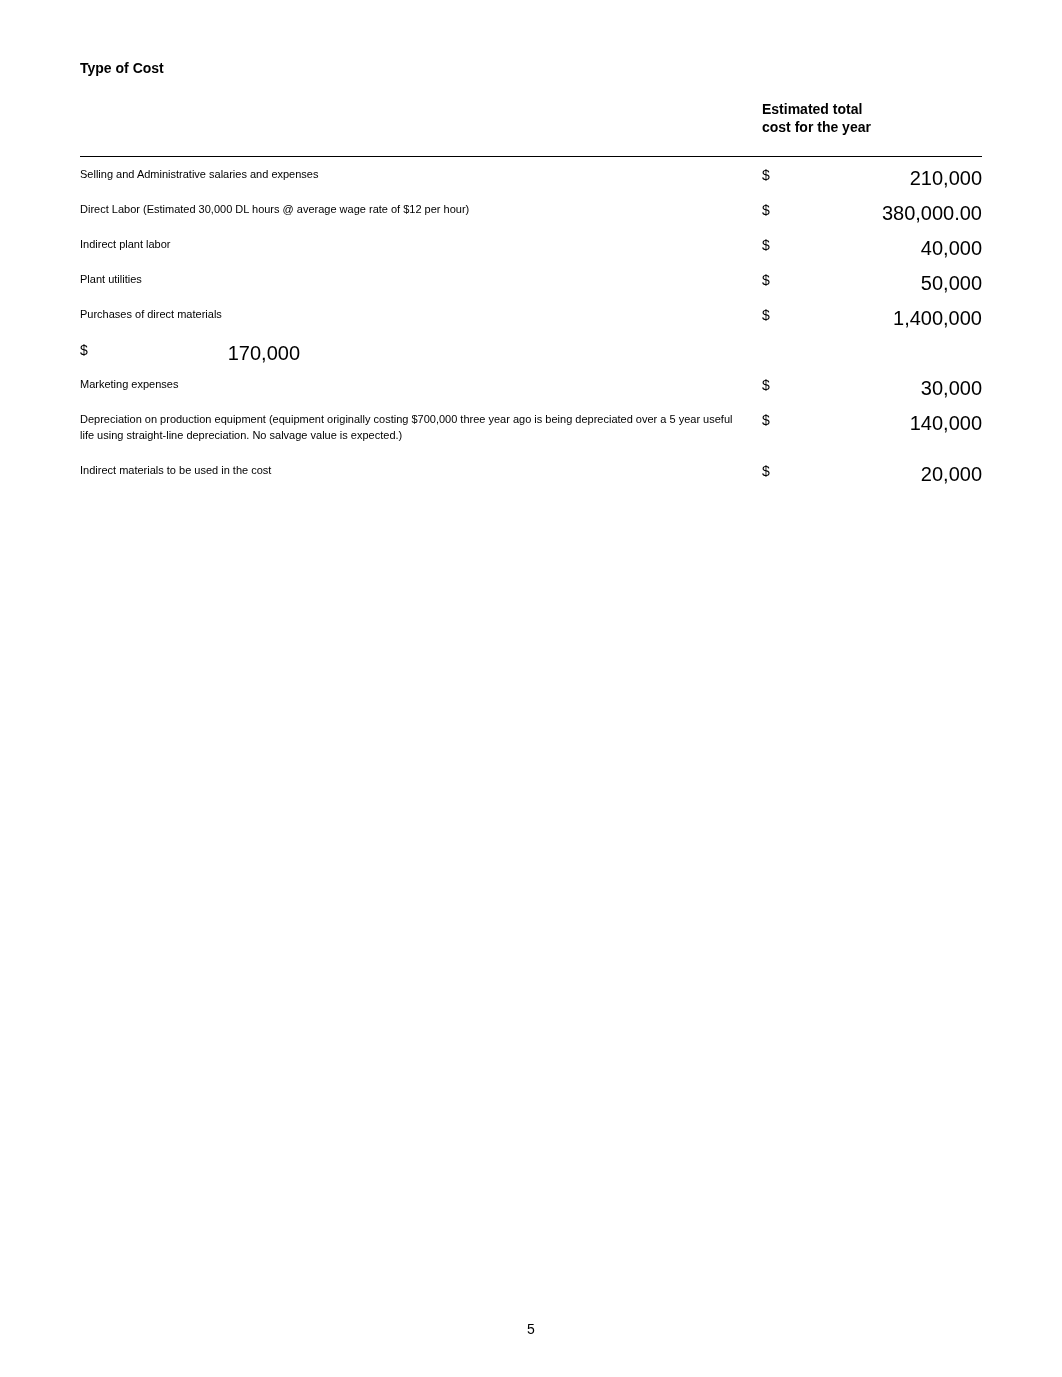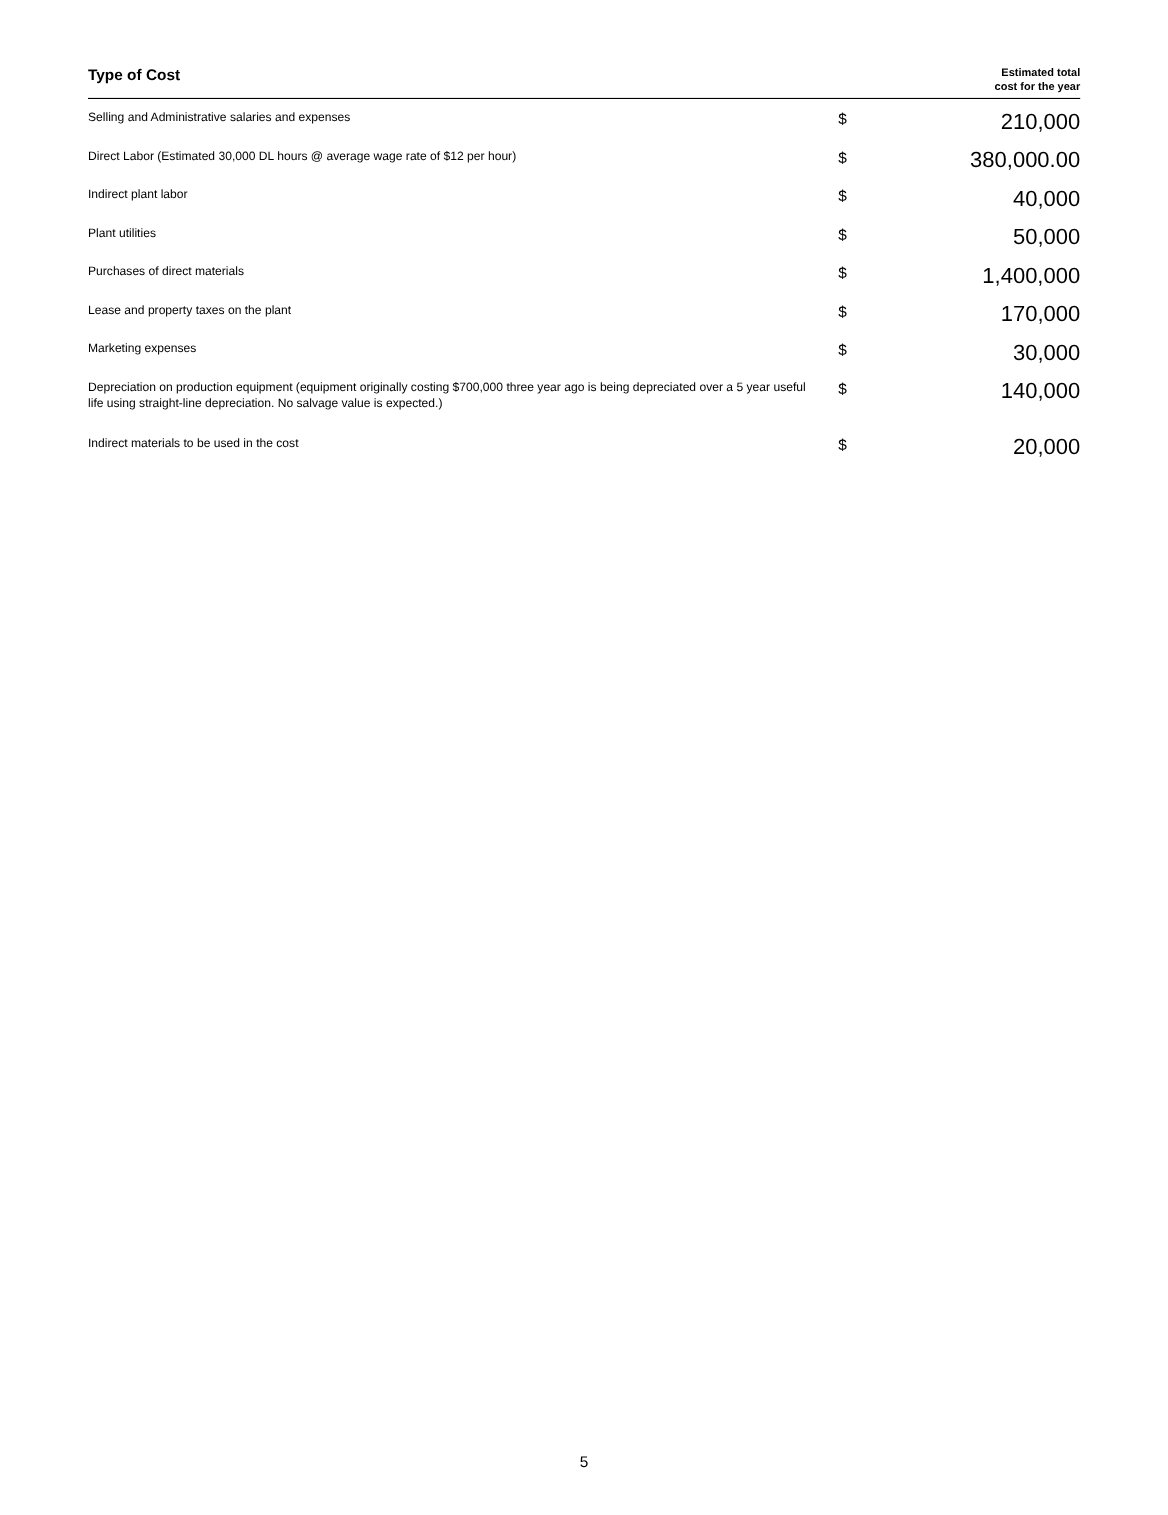--- a/index.html
+++ b/index.html
@@ -24,37 +24,38 @@
     }
 
     .table-container {
       width: 100%;
     }
 
     .table-header {
       display: flex;
       justify-content: space-between;
       align-items: flex-start;
-      padding-bottom: 3px;
+      padding-bottom: 20px;
       border-bottom: 1px solid #000;
       margin-bottom: 4px;
     }
 
     .col-type {
       flex: 1;
       font-weight: bold;
       font-size: 14px;
     }
 
     .col-estimated {
       width: 220px;
-      text-align: right;
+      text-align: left;
       font-weight: bold;
-      font-size: 10px;
+      font-size: 14px;
       line-height: 1.3;
+      margin-top: 40px;
     }
 
     .table-body {
       width: 100%;
     }
 
     .table-row {
       display: flex;
       justify-content: space-between;
       align-items: flex-start;
@@ -137,21 +138,20 @@
           </div>
         </div>
         <div class="table-row">
           <div class="row-label">Purchases of direct materials</div>
           <div class="row-value-container">
             <span class="row-currency">$</span>
             <span class="row-amount">1,400,000</span>
           </div>
         </div>
         <div class="table-row">
-          <div class="row-label">Lease and property taxes on the plant</div>
           <div class="row-value-container">
             <span class="row-currency">$</span>
             <span class="row-amount">170,000</span>
           </div>
         </div>
         <div class="table-row">
           <div class="row-label">Marketing expenses</div>
           <div class="row-value-container">
             <span class="row-currency">$</span>
             <span class="row-amount">30,000</span>

